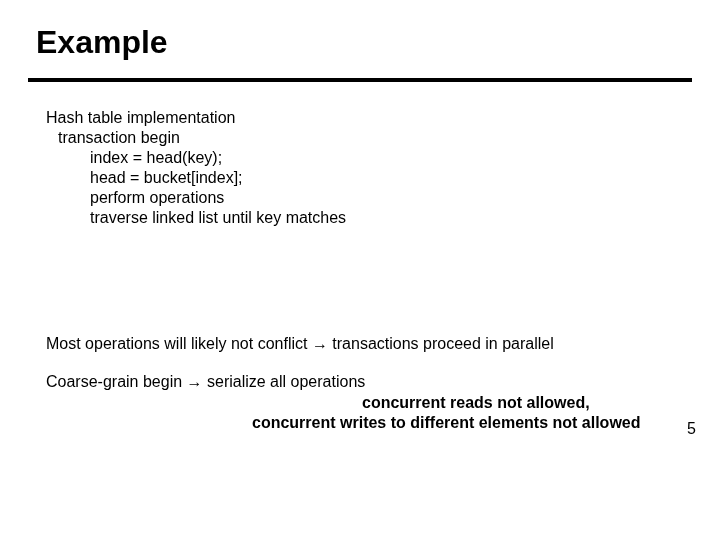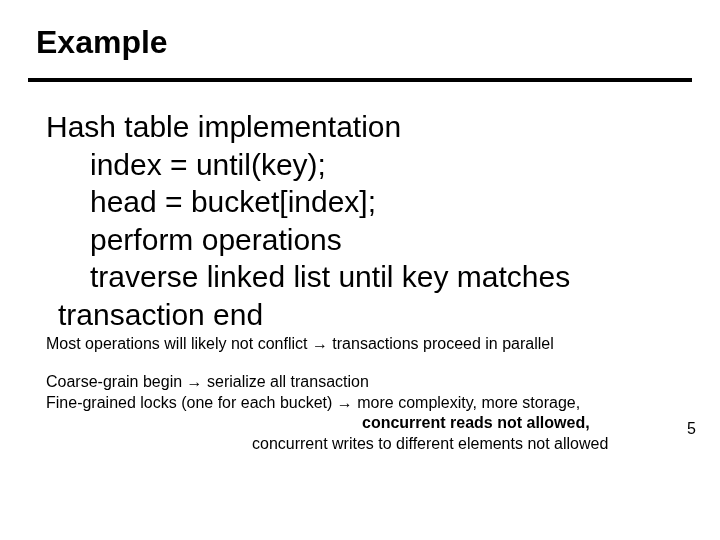--- a/index.html
+++ b/index.html
@@ -32,68 +32,67 @@
     left: 28px;
     width: 664px;
     height: 0;
     border-top: 4px solid #000000;
   }
   .body {
     position: absolute;
     top: 108px;
     left: 46px;
     right: 28px;
-    font-size: 30px;
+    font-size: 16px;
     line-height: 1.25;
   }
   .body div { white-space: pre; }
   .ind1 { padding-left: 12px; }
   .ind2 { padding-left: 44px; }
   .notes {
     position: absolute;
     top: 334px;
     left: 46px;
     right: 20px;
     font-size: 16px;
     line-height: 1.28;
   }
   .notes .blank { height: 18px; }
   .notes-line { white-space: pre; }
   .pad1 { padding-left: 316px; font-weight: bold; }
-  .pad2 { padding-left: 206px; }
+  .pad2 { padding-left: 206px; font-weight: bold; }
   .arrow { font-family: Arial, Helvetica, sans-serif; }
   .pagenum {
     position: absolute;
     bottom: 18px;
     right: 24px;
     font-size: 16px;
     color: #000000;
   }
 </style>
 </head>
 <body>
 
 <div class="slide">
 
   <div class="title">Example</div>
   <div class="rule"></div>
 
   <div class="body">
     <div>Hash table implementation</div>
-    <div class="ind2">index = until(key);</div>
+    <div class="ind1">transaction begin</div>
+    <div class="ind2">index = head(key);</div>
     <div class="ind2">head = bucket[index];</div>
     <div class="ind2">perform operations</div>
     <div class="ind2">traverse linked list until key matches</div>
-    <div class="ind1">transaction end</div>
   </div>
 
   <div class="notes">
     <div class="notes-line"><span>Most operations will likely not conflict </span><span class="arrow">→</span><span> transactions proceed in parallel</span></div>
     <div class="blank"></div>
-    <div class="notes-line"><span>Coarse-grain begin </span><span class="arrow">→</span><span> serialize all transaction</span></div>
-    <div class="notes-line"><span>Fine-grained locks (one for each bucket) </span><span class="arrow">→</span><span> more complexity, more storage,</span></div>
+    <div class="notes-line"><span>Coarse-grain begin </span><span class="arrow">→</span><span> serialize all operations</span></div>
     <div class="notes-line pad1">concurrent reads not allowed,</div>
     <div class="notes-line pad2">concurrent writes to different elements not allowed</div>
   </div>
 
   <div class="pagenum">5</div>
 
 </div>
 
 </body></html>

